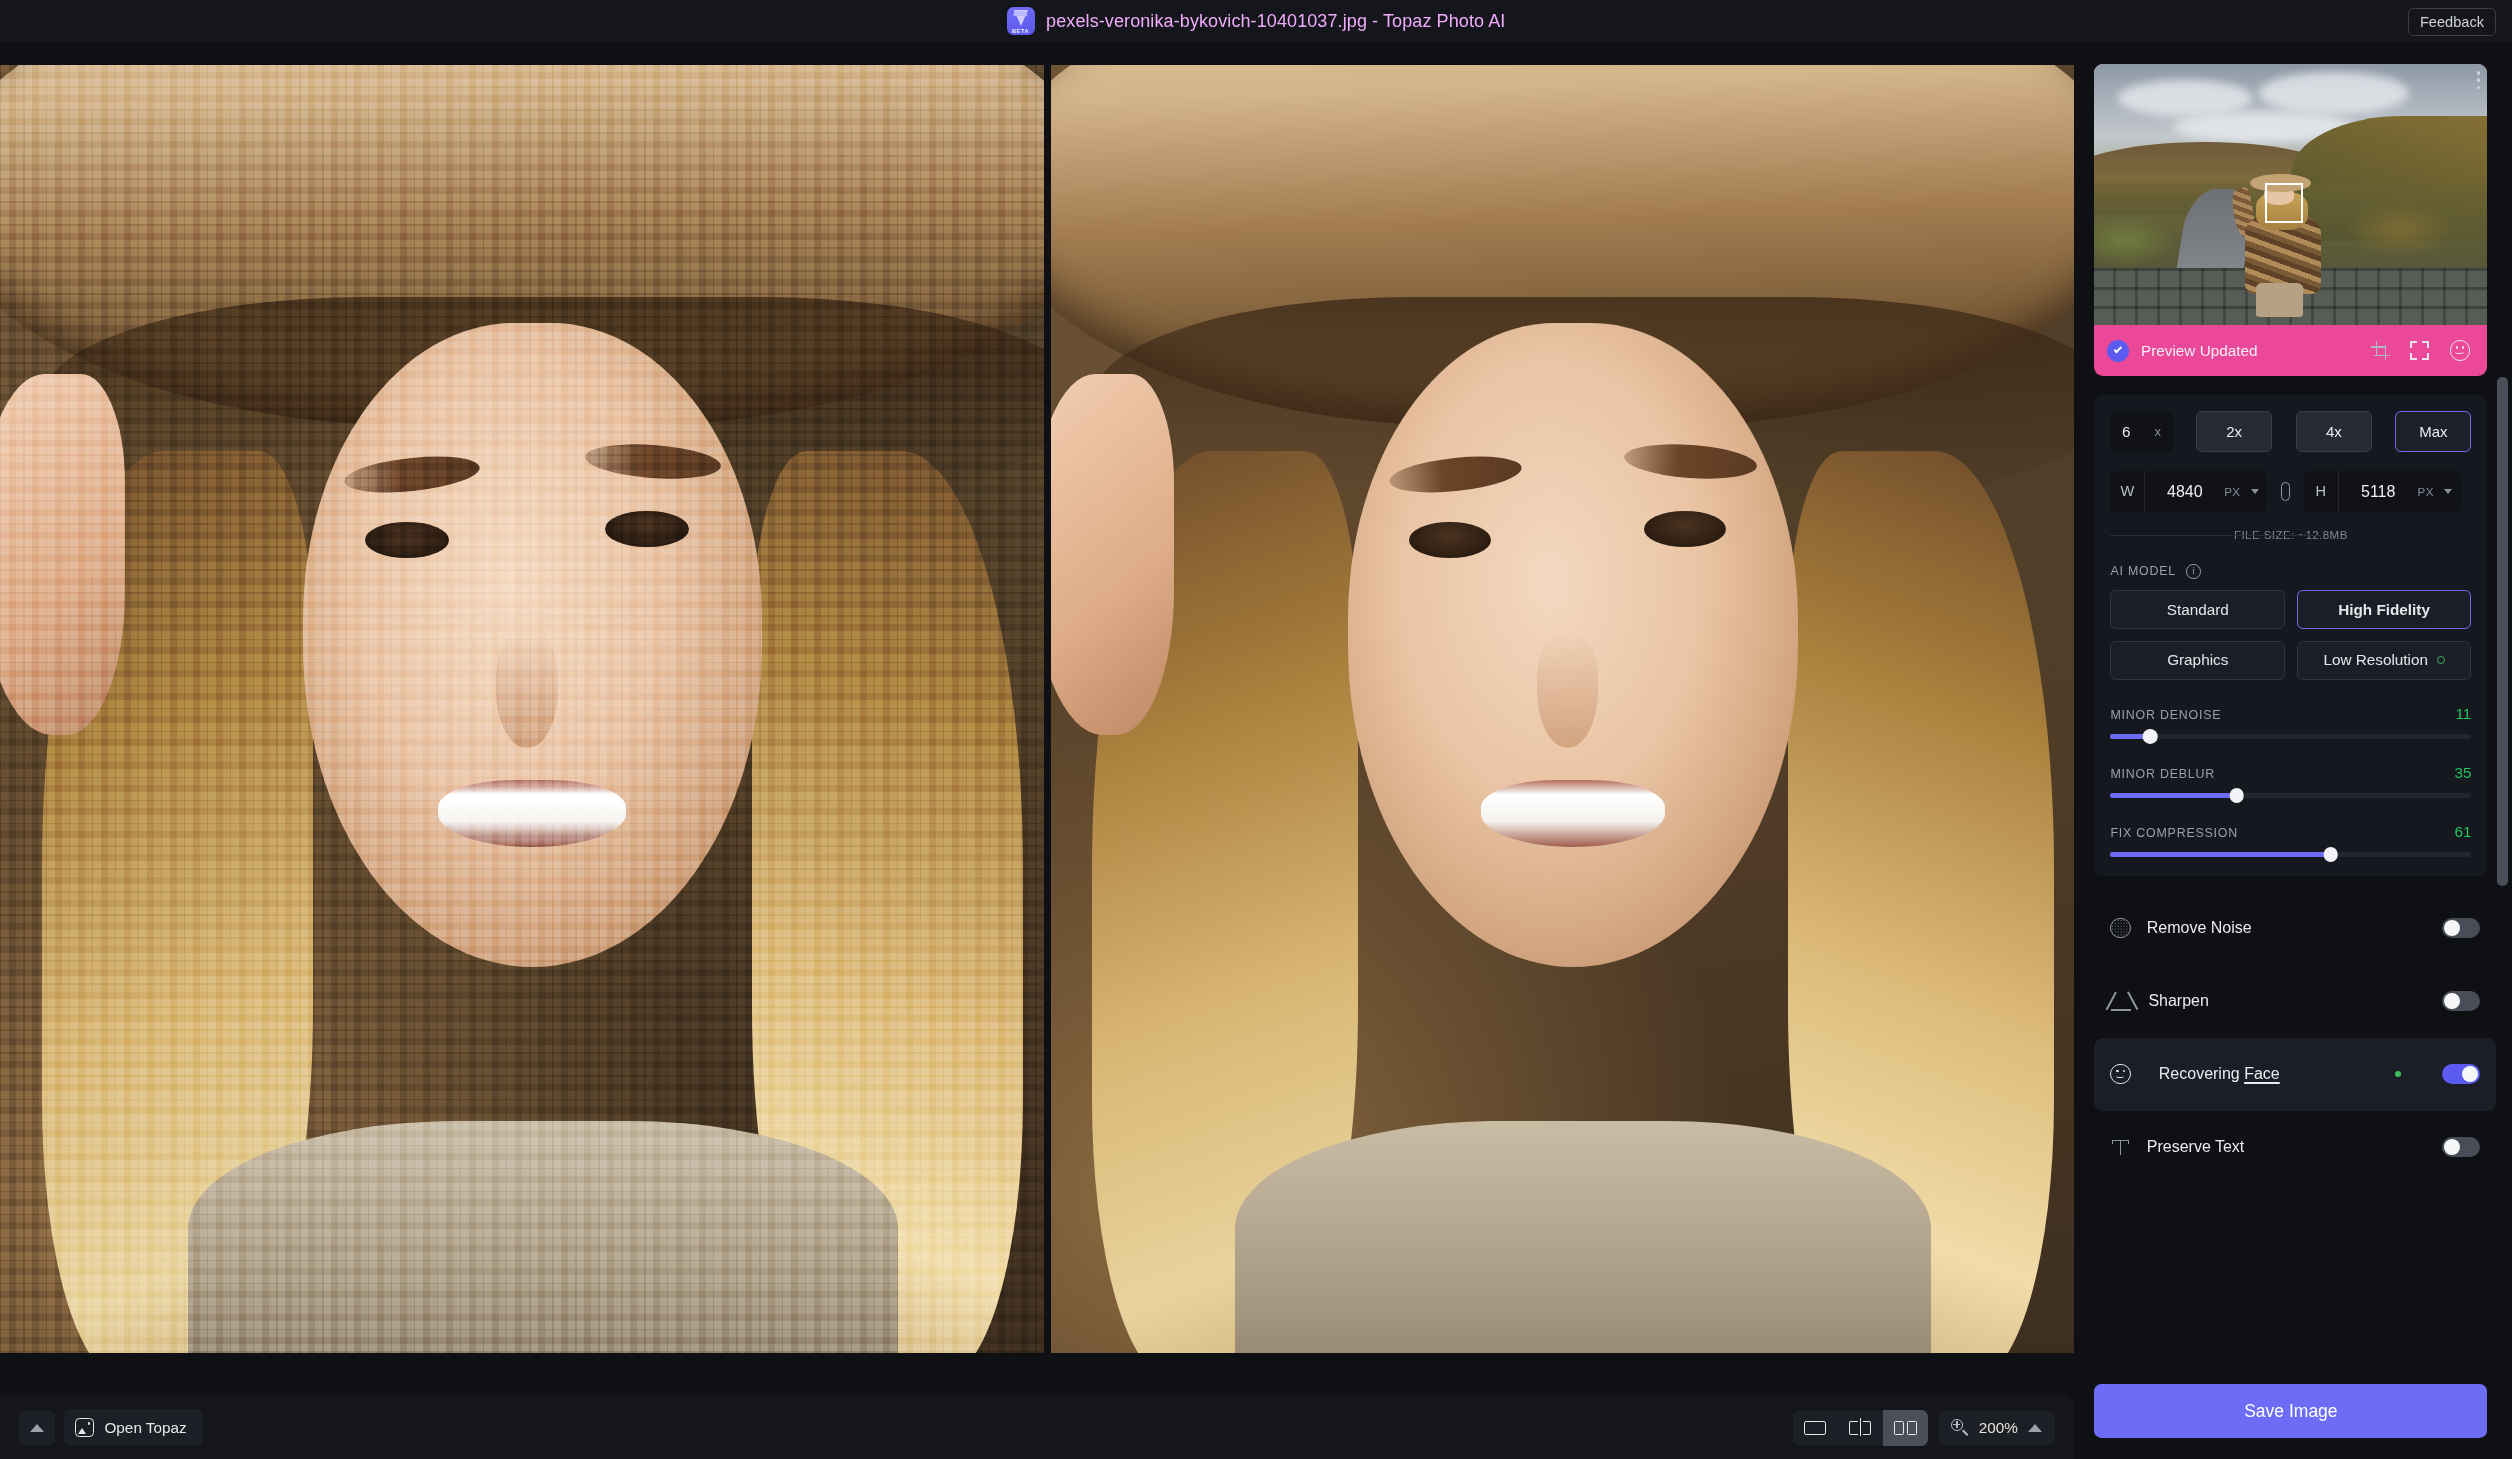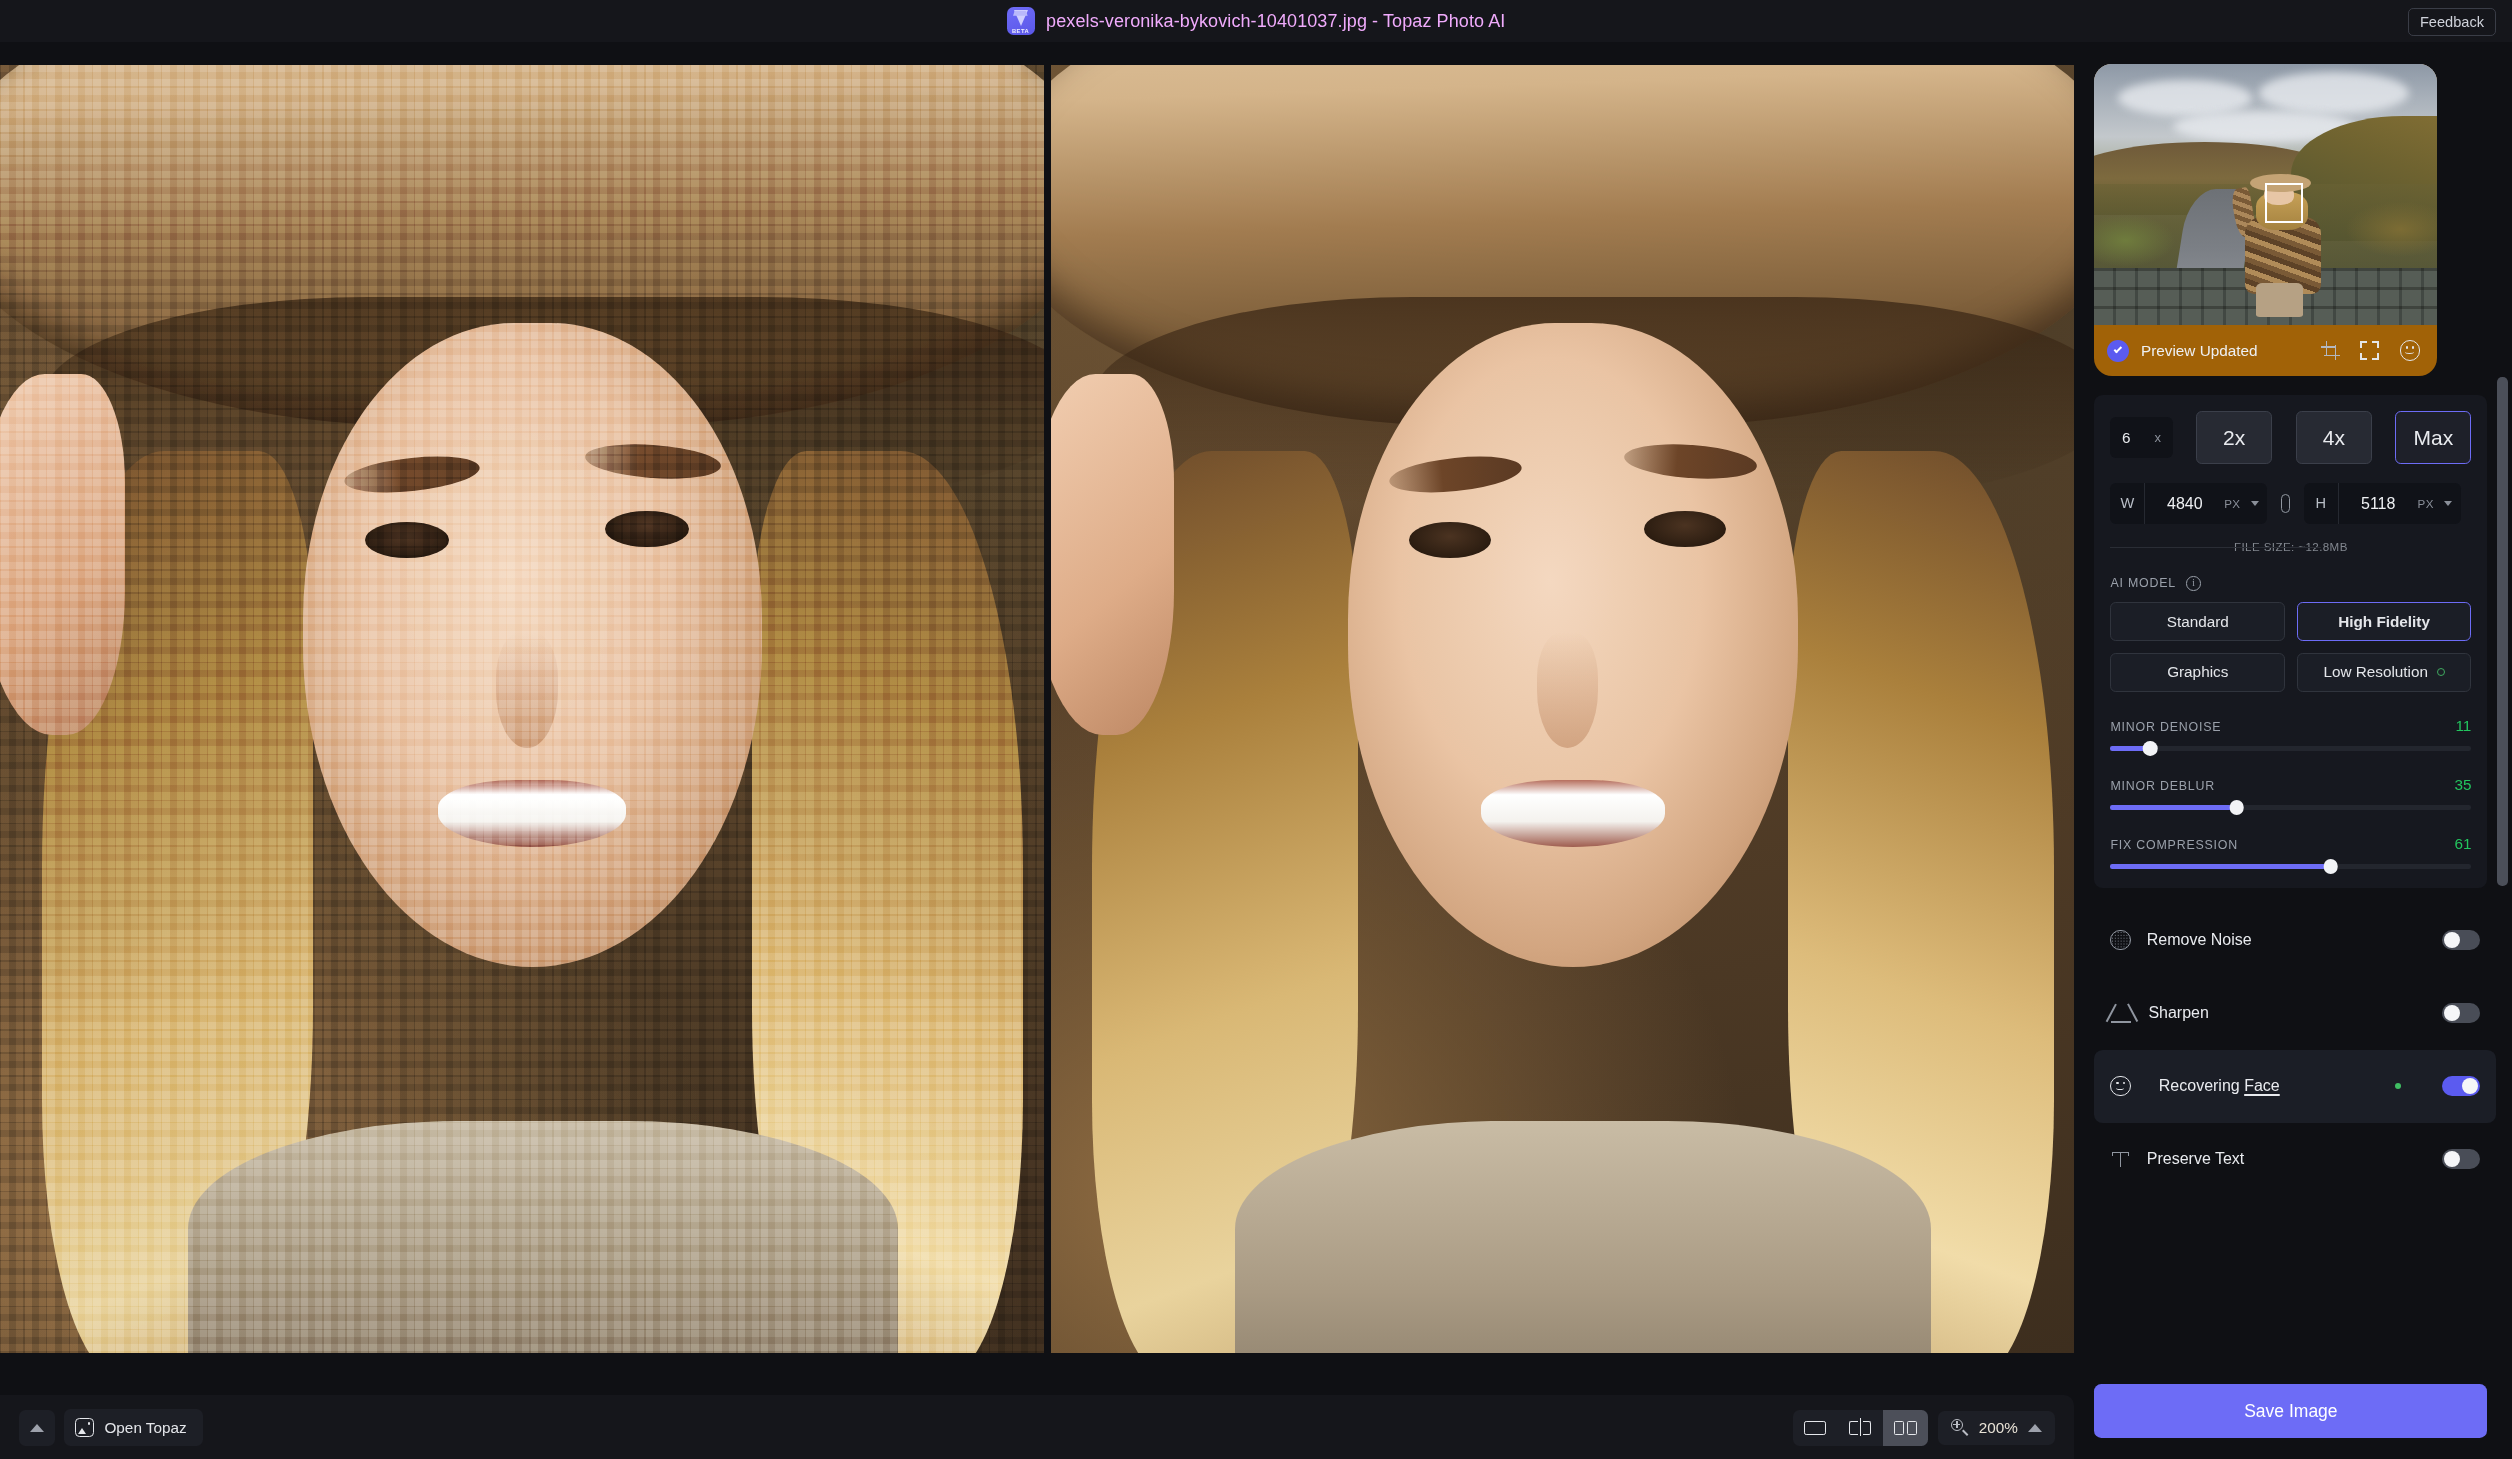--- a/index.html
+++ b/index.html
@@ -204,21 +204,21 @@
   .mag .p2 { position: absolute; left: 2.2px; top: 5.1px; width: 7.3px; height: 1.5px; background: #b9bcc4; }
   .chev { width: 0; height: 0; border-left: 7.3px solid transparent;
     border-right: 7.3px solid transparent; border-bottom: 8px solid #9da1ab; }
 
   
   .panel {
     position: absolute; right: 0; top: 42px; width: 438px; height: 1418px;
     background: #0f1014; padding: 22px 16px 0 20.4px;
   }
   .thumb-card {
-    width: 343px; background: #a16207; border-radius: 18px; overflow: hidden;
+    width: 393px; background: #ec4899; border-radius: 9px; overflow: hidden;
     position: relative;
   }
   .thumb {
     width: 393px; height: 261px; position: relative; overflow: hidden;
     background: linear-gradient(180deg, #9aa3ae 0%, #b6bcc3 22%, #7d7a5d 42%, #6d6a44 62%, #5d5f4c 100%);
   }
   .tsky { position: absolute; left: 0; top: 0; width: 100%; height: 40%;
     background: linear-gradient(180deg, #8d98a6 0%, #aab2bb 35%, #c3c8cc 70%, #aab09f 100%); }
   .tcloud { position: absolute; border-radius: 50%; background: rgba(235,238,242,.75); filter: blur(4.4px); }
   .thillL { position: absolute; left: -8%; top: 30%; width: 72%; height: 28%;
@@ -334,22 +334,22 @@
 
   .card-body { padding: 16px 16px 19px 16px; }
   .scale-row { display: flex; gap: 11.6px; align-items: center; }
   .scale-input {
     width: 90px; height: 41px; background: #101218; border-radius: 5.8px;
     display: flex; align-items: center; justify-content: space-between; padding: 0 11.6px;
   }
   .scale-input .val { font-size: 15.3px; color: #e9ebef; }
   .scale-input .unit { font-size: 13px; color: #8a8f99; }
   .sbtn {
-    height: 53px; min-width: 76px; border-radius: 5.8px; background: #272a33;
-    border: 0.7px solid #3b3f4a; color: #e9ebef; font-size: 21px; cursor: pointer;
+    height: 41px; min-width: 76px; border-radius: 5.8px; background: #272a33;
+    border: 0.7px solid #3b3f4a; color: #e9ebef; font-size: 15px; cursor: pointer;
     display: flex; align-items: center; justify-content: center;
     font-family: "Liberation Sans", sans-serif;
     margin-left: 12px;
   }
   .sbtn.sel { border: 1.5px solid #6d6cf6; background: #1e2029; }
 
   .dim-row { display: flex; align-items: center; gap: 10.2px; margin-top: 19px; }
   .dim-field {
     height: 41px; width: 157px; background: #101218; border-radius: 5.8px; display: flex;
     align-items: center; overflow: hidden;

